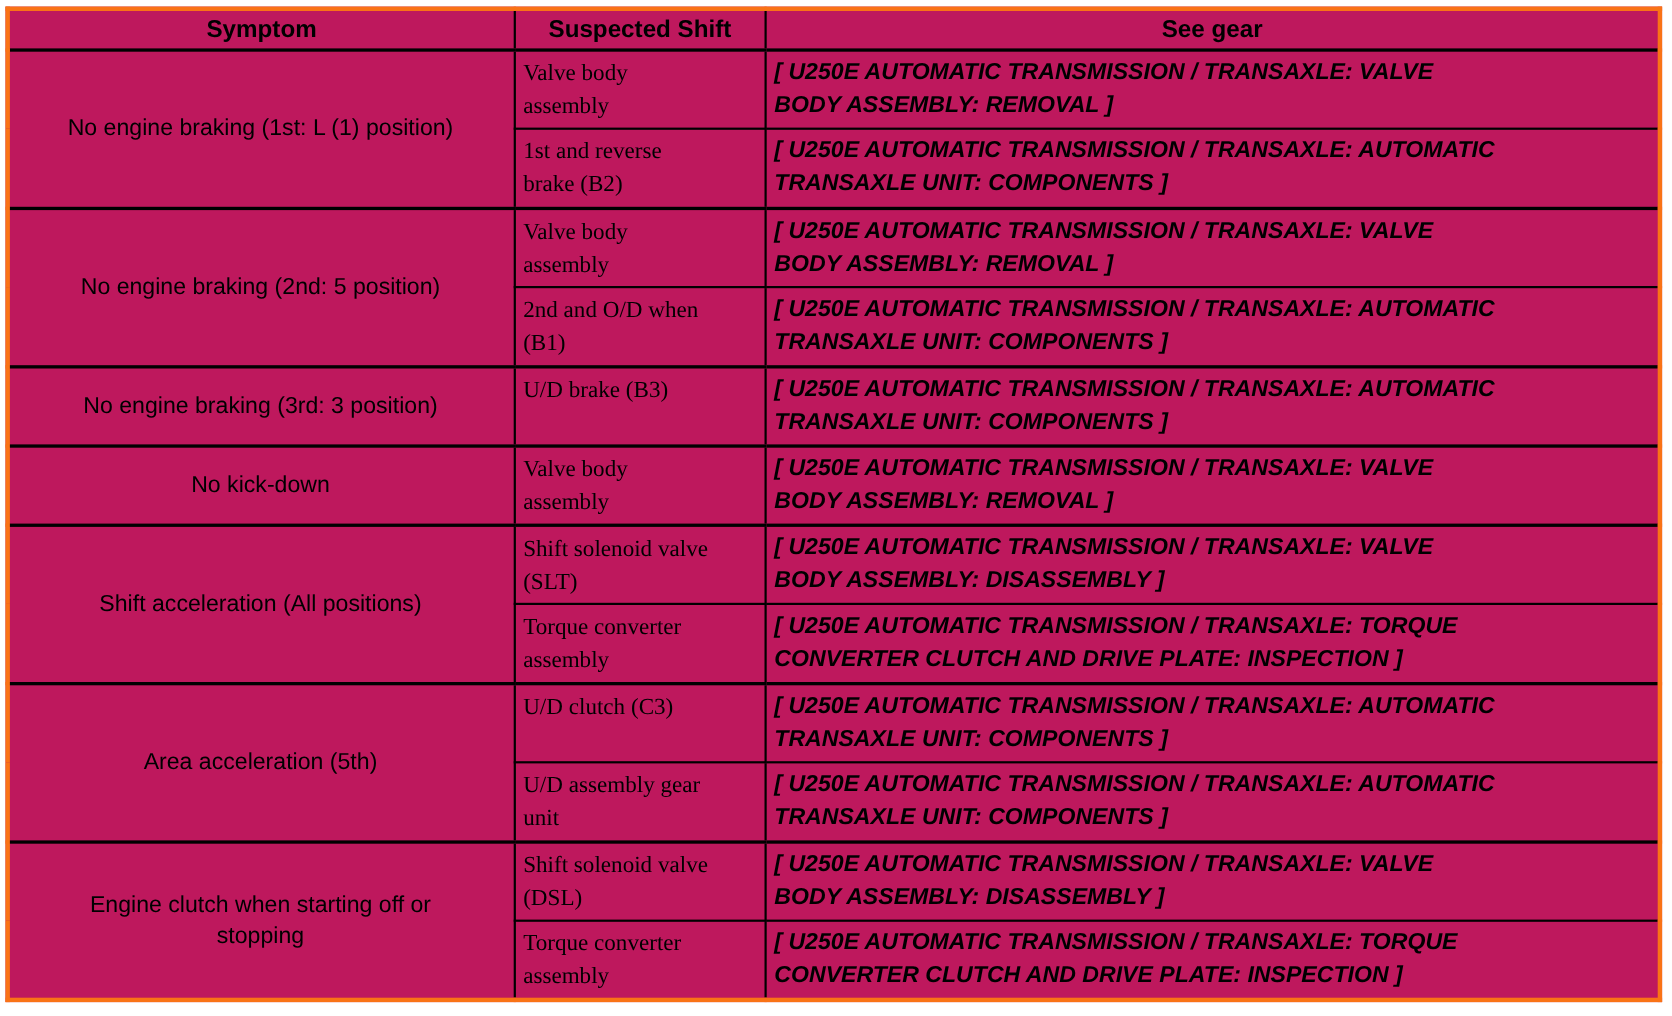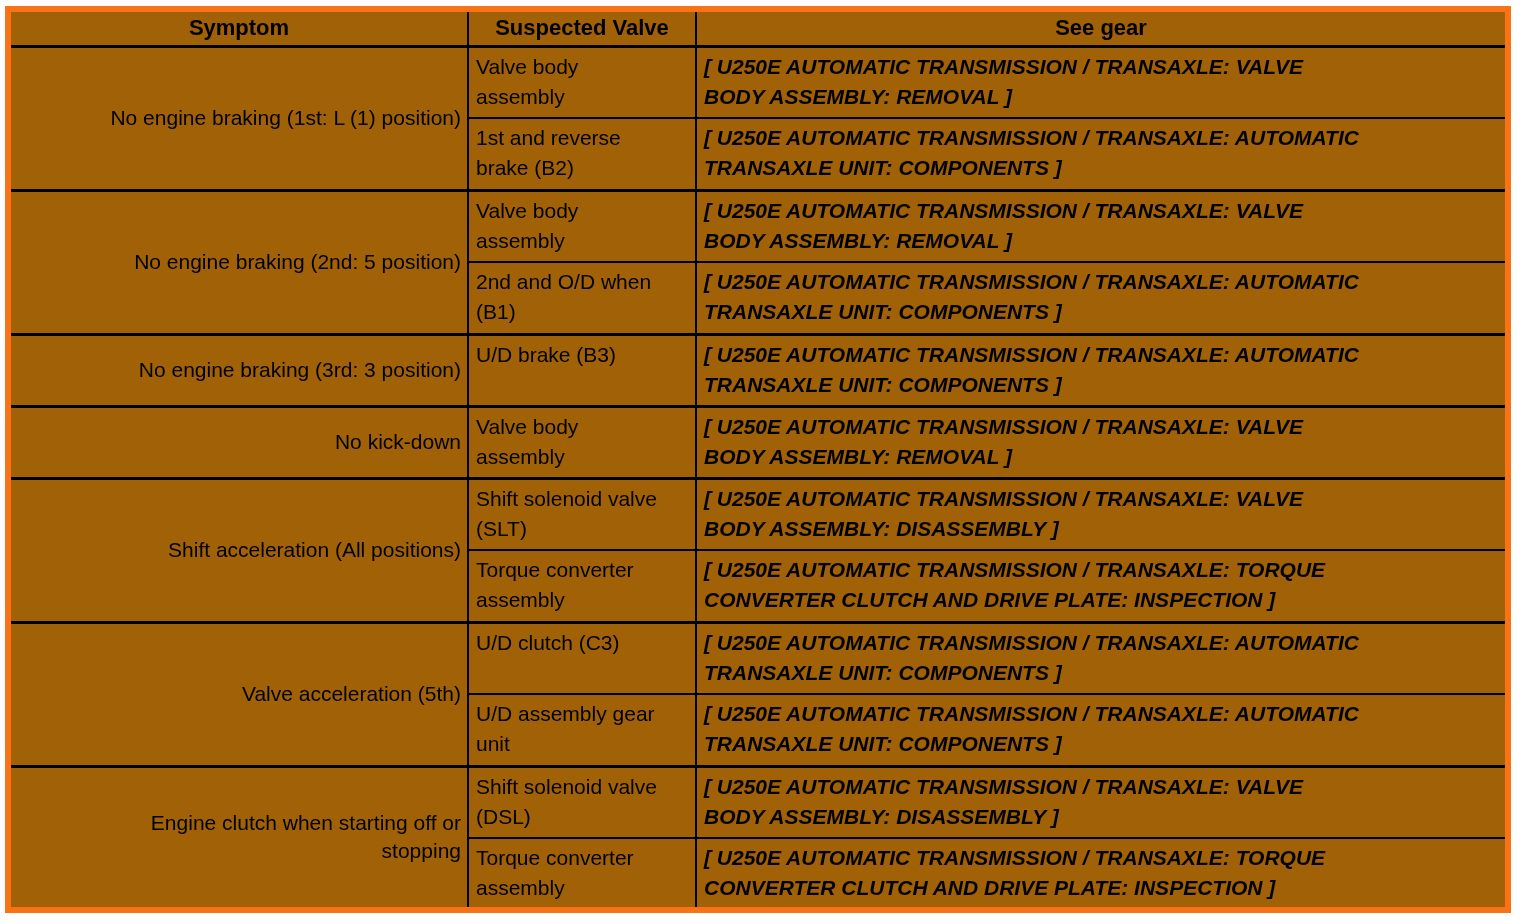--- a/index.html
+++ b/index.html
@@ -10,22 +10,22 @@
     background: #ffffff;
     font-family: "Liberation Sans", "DejaVu Sans", sans-serif;
   }
   table.trouble {
     position: absolute;
     left: 5px;
     top: 6px;
     width: 1506px;
     border-collapse: collapse;
     table-layout: fixed;
-    border: 6px solid #f97316;
-    background: #a16207;
+    border: 4px solid #f97316;
+    background: #be185d;
     padding-left: 12px;
   }
   col.c-symptom { width: 460px; }
   col.c-area    { width: 228px; }
   col.c-page    { width: 812px; }
 
   th, td {
     border: 2px solid #000000;
     color: #000000;
     white-space: pre-line;
@@ -42,28 +42,29 @@
     padding: 0;
   }
   tbody tr { height: 72px; }
   tbody tr.group-start > td { border-top-width: 3px; }
 
   td.symptom {
     vertical-align: middle;
     font-size: 21px;
     line-height: 28px;
     padding: 0 6px 0 4px;
-    text-align: right;
+    text-align: center;
   }
   td.area {
     vertical-align: top;
     font-size: 21px;
     line-height: 30px;
     padding: 4px 26px 2px 7px;
     text-align: left;
+    font-family: Liberation Serif, serif;
   }
   td.page {
     vertical-align: top;
     font-size: 21px;
     font-weight: bold;
     line-height: 30px;
     padding: 4px 8px 2px 7px;
     text-align: left;
     font-style: italic;
   }
@@ -73,21 +74,21 @@
 
 <table class="trouble">
   <colgroup>
     <col class="c-symptom">
     <col class="c-area">
     <col class="c-page">
   </colgroup>
   <thead>
     <tr>
       <th>Symptom</th>
-      <th>Suspected Valve</th>
+      <th>Suspected Shift</th>
       <th>See gear</th>
     </tr>
   </thead>
   <tbody id="table-body">
       <tr class="group-start">
         <td class="symptom" rowspan="2">No engine braking (1st: L (1) position)</td>
         <td class="area">Valve body
 assembly</td>
         <td class="page">[ U250E AUTOMATIC TRANSMISSION / TRANSAXLE: VALVE
 BODY ASSEMBLY: REMOVAL ]</td>
@@ -131,21 +132,21 @@
         <td class="page">[ U250E AUTOMATIC TRANSMISSION / TRANSAXLE: VALVE
 BODY ASSEMBLY: DISASSEMBLY ]</td>
       </tr>
       <tr class="sub-row">
         <td class="area">Torque converter
 assembly</td>
         <td class="page">[ U250E AUTOMATIC TRANSMISSION / TRANSAXLE: TORQUE
 CONVERTER CLUTCH AND DRIVE PLATE: INSPECTION ]</td>
       </tr>
       <tr class="group-start">
-        <td class="symptom" rowspan="2">Valve acceleration (5th)</td>
+        <td class="symptom" rowspan="2">Area acceleration (5th)</td>
         <td class="area">U/D clutch (C3)</td>
         <td class="page">[ U250E AUTOMATIC TRANSMISSION / TRANSAXLE: AUTOMATIC
 TRANSAXLE UNIT: COMPONENTS ]</td>
       </tr>
       <tr class="sub-row">
         <td class="area">U/D assembly gear
 unit</td>
         <td class="page">[ U250E AUTOMATIC TRANSMISSION / TRANSAXLE: AUTOMATIC
 TRANSAXLE UNIT: COMPONENTS ]</td>
       </tr>

